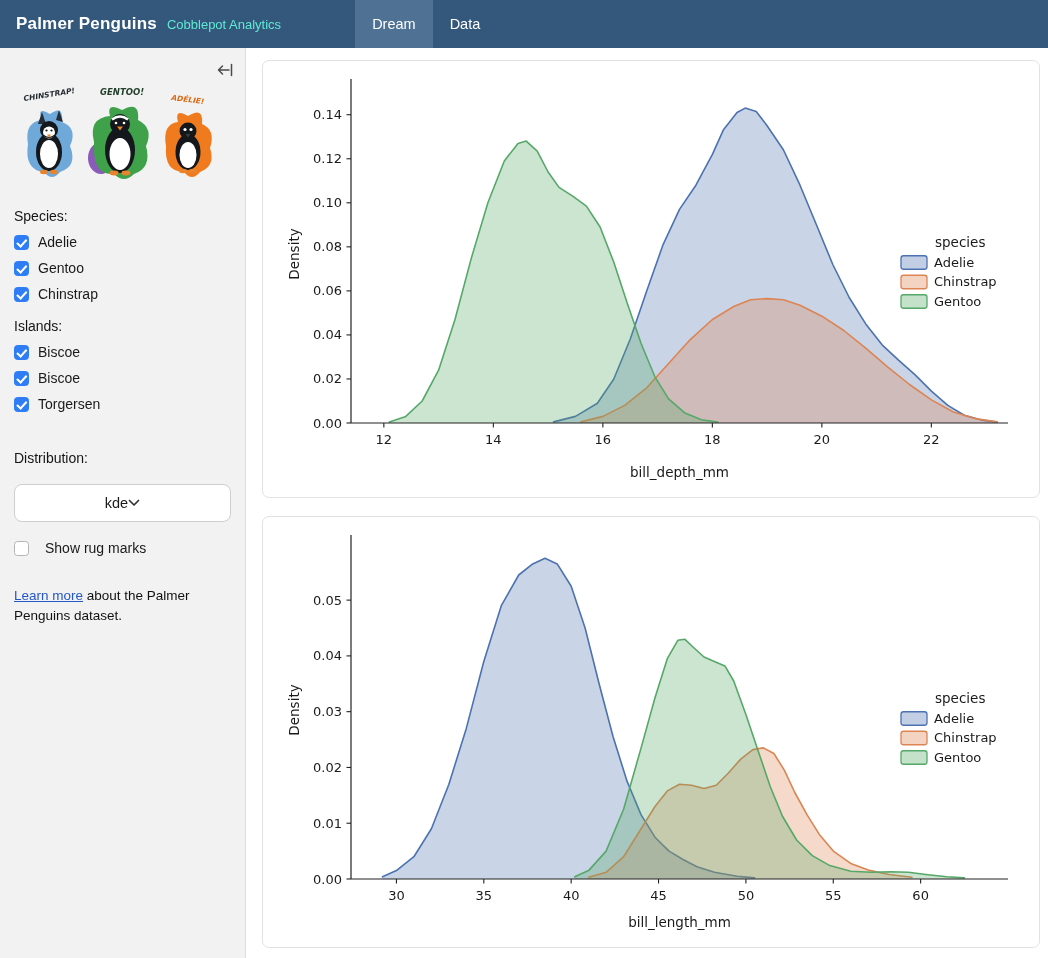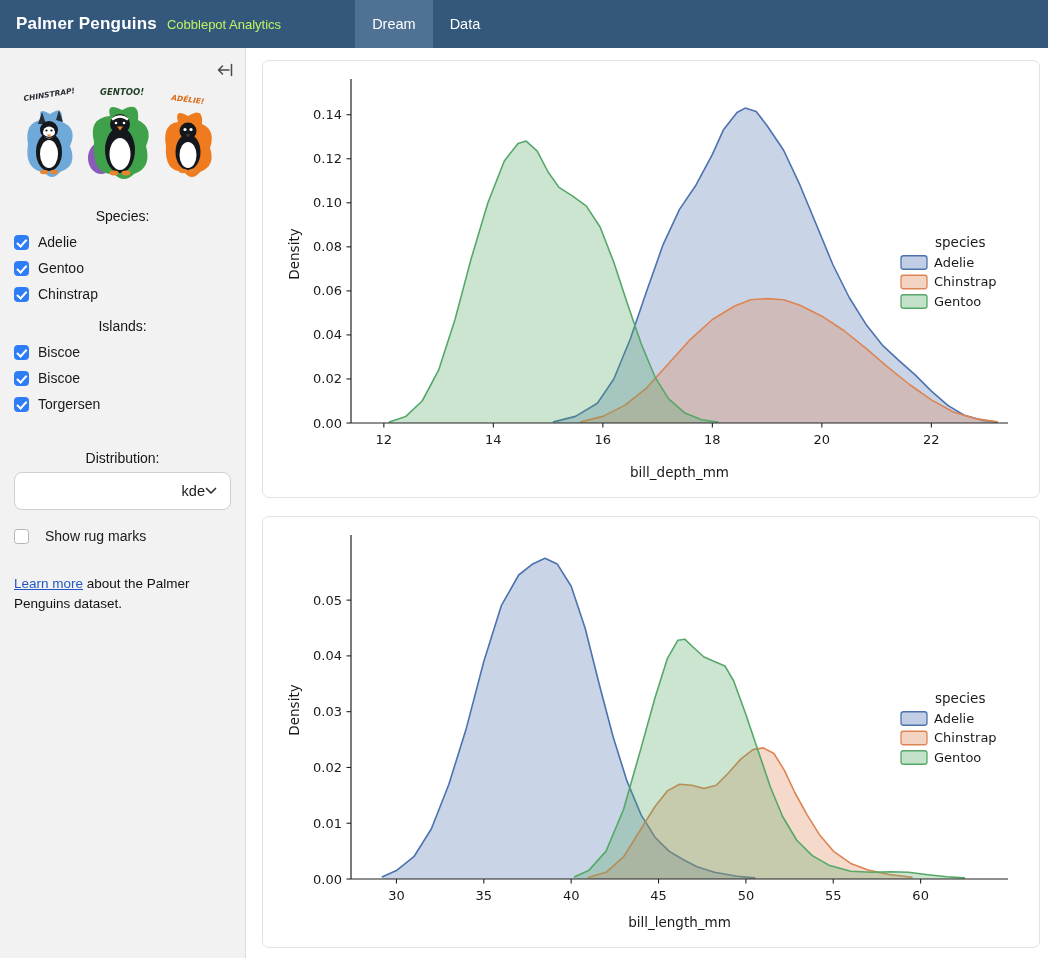--- a/index.html
+++ b/index.html
@@ -4,43 +4,43 @@
 <style>
   html,body{margin:0;padding:0;}
   body{
     width:1048px;height:958px;overflow:hidden;background:#fff;
     font-family:"Liberation Sans",sans-serif;color:#1a1a1a;
   }
   
   .header{height:48px;background:#34587C;display:flex;align-items:stretch;color:#fff;}
   .brand{display:flex;align-items:baseline;gap:10px;padding:0 16px;align-self:center;}
   .brand .title{font-size:17px;font-weight:700;letter-spacing:.2px;}
-  .brand .subtitle{font-size:13px;color:#bef264;}
+  .brand .subtitle{font-size:13px;color:#5eead4;}
   .tabs{display:flex;margin-left:58px;}
   .tab{display:flex;align-items:center;padding:0 17px;font-size:14.5px;color:#fff;cursor:pointer;}
   .tab.active{background:#4E7194;}
   
   .layout{display:flex;height:910px;}
   .sidebar{
     width:246px;box-sizing:border-box;background:#f2f2f2;border-right:1px solid #dcdcdc;
     padding:12px 14px;position:relative;flex:none;
   }
   .collapse-btn{position:absolute;top:14px;right:11px;cursor:pointer;line-height:0;}
   .artwork{margin-top:24px;margin-left:2px;}
-  .group-label{font-size:14px;margin:16px 0 4px;color:#151515;text-align:center;}
+  .group-label{font-size:14px;margin:16px 0 4px;color:#151515;}
   .check-row{display:flex;align-items:center;gap:9px;margin:10px 0;font-size:14px;cursor:pointer;}
   .cb{width:15px;height:15px;box-sizing:border-box;border:1px solid #b4b4b4;border-radius:3.5px;background:#fff;position:relative;flex:none;}
   .cb.checked{background:#2E7DF6;border-color:#2E7DF6;}
   .cb.checked::after{
     content:"";position:absolute;left:4.4px;top:1.6px;width:3.6px;height:7.6px;
     border:solid #fff;border-width:0 2px 2px 0;transform:rotate(42deg);
   }
   .select{
-    margin-top:6px;height:38px;background:#fff;border:1px solid #cfcfcf;border-radius:8px;
-    display:flex;align-items:center;justify-content:flex-end;padding:0 13px;
+    margin-top:18px;height:38px;background:#fff;border:1px solid #cfcfcf;border-radius:8px;
+    display:flex;align-items:center;justify-content:center;padding:0 13px;
     font-size:14.5px;cursor:pointer;width:100%;box-sizing:border-box;
   }
   .rug-row{margin-top:18px;gap:16px;}
   .learn{font-size:13.5px;line-height:1.5;margin-top:30px;width:198px;color:#111;}
   .learn a{color:#2457C5;text-decoration:underline;cursor:pointer;}
   
   .main{flex:1;padding:12px 10px 0 16px;box-sizing:border-box;overflow:hidden;}
   .card{
     background:#fff;border:1px solid #e2e2e2;border-radius:7px;
     padding:8px;margin-bottom:18px;width:778px;box-sizing:border-box;

